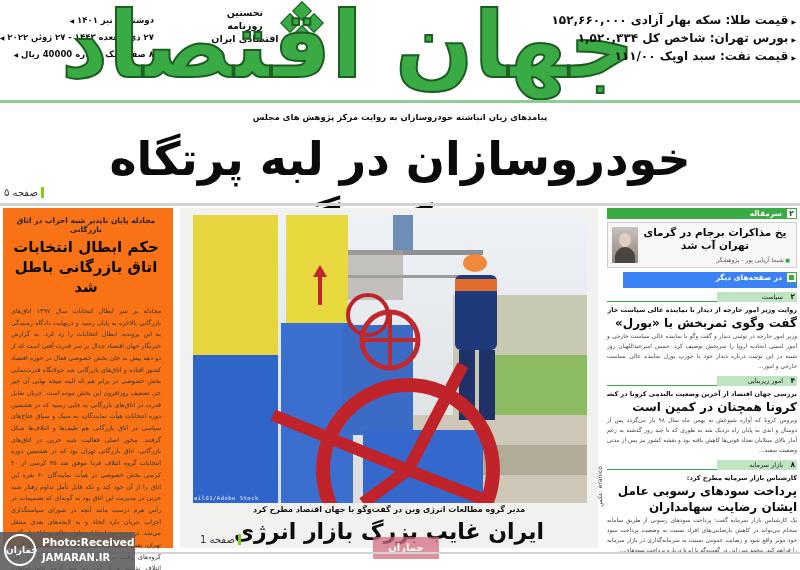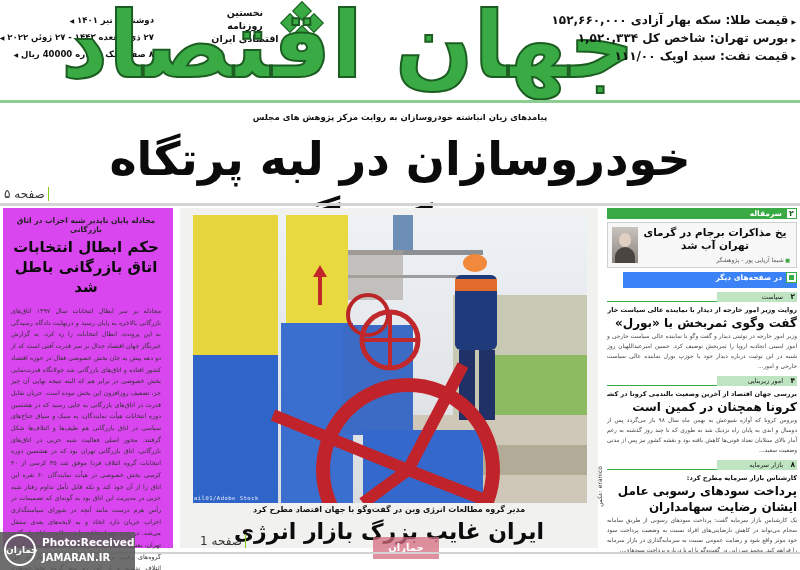--- a/index.html
+++ b/index.html
@@ -19,25 +19,25 @@
   .logo-text { position: absolute; right: 0; top: -14px; font-family: "DejaVu Sans", sans-serif; font-weight: bold; font-size: 92px; color: #3aaa45; -webkit-text-stroke: 2px #1c5e22; direction: rtl; letter-spacing: -4px; white-space: nowrap; line-height: 120px; }
   .tagline { position: absolute; left: 60px; top: 6px; direction: rtl; text-align: center; font-size: 9.5px; font-weight: bold; line-height: 13px; color: #111; width: 70px; }
   .diamonds { position: absolute; left: 128px; top: 2px; width: 50px; height: 50px; }
   .diamond { position: absolute; width: 14px; height: 14px; background: #3aaa45; border: 1.5px solid #1c5e22; transform: rotate(45deg); }
 
   .mast-rule { position: absolute; left: 0; top: 100px; width: 800px; height: 3px; background: #8ccd90; }
 
   
   .kicker { position: absolute; left: 0; width: 800px; top: 112px; text-align: center; font-size: 8.5px; font-weight: bold; direction: rtl; color: #111; }
   .headline { position: absolute; left: 40px; width: 720px; top: 128px; text-align: center; font-size: 46px; font-weight: bold; direction: rtl; color: #0b0b0b; letter-spacing: -1px; line-height: 62px; }
-  .page-ref { position: absolute; font-size: 12px; color: #333; direction: rtl; border-right: 1px solid #84cc16; padding-right: 3px; }
+  .page-ref { position: absolute; font-size: 10px; color: #333; direction: rtl; border-right: 3px solid #84cc16; padding-right: 3px; }
   .rule-grey { position: absolute; left: 0; width: 800px; height: 3px; background: #d3d3d3; }
 
   
-  .left-col { position: absolute; left: 3px; top: 208px; width: 170px; height: 340px; background: #d946ef; padding: 8px 12px 0 8px; direction: rtl; text-align: right; }
+  .left-col { position: absolute; left: 3px; top: 208px; width: 170px; height: 340px; background: #f97316; padding: 8px 12px 0 8px; direction: rtl; text-align: right; }
   .left-kicker { font-size: 7.5px; font-weight: bold; text-align: center; color: #222; }
   .left-title { font-size: 15px; font-weight: bold; text-align: center; line-height: 20px; margin-top: 3px; color: #0b0b0b; }
   .left-body { margin-top: 8px; font-size: 6.3px; line-height: 11.7px; color: #333; text-align: justify; }
 
   
   .center-col { position: absolute; left: 180px; top: 208px; width: 418px; height: 340px; background: #f1f1ef; }
   .photo { position: absolute; left: 13px; top: 7px; width: 394px; height: 288px; overflow: hidden; background: #dfe7ee; }
   .photo-credit { position: absolute; left: 1px; bottom: 2px; font-size: 5.5px; color: #e6ecff; letter-spacing: 0.5px; font-family: "DejaVu Sans Mono", monospace; }
   .photo-credit-side { position: absolute; right: 2px; top: 258px; font-size: 6px; color: #333; transform: rotate(-90deg); transform-origin: right top; white-space: nowrap; }
   .caption-kicker { position: absolute; left: 0; width: 418px; top: 297px; text-align: center; font-size: 8px; font-weight: bold; direction: rtl; color: #111; }

